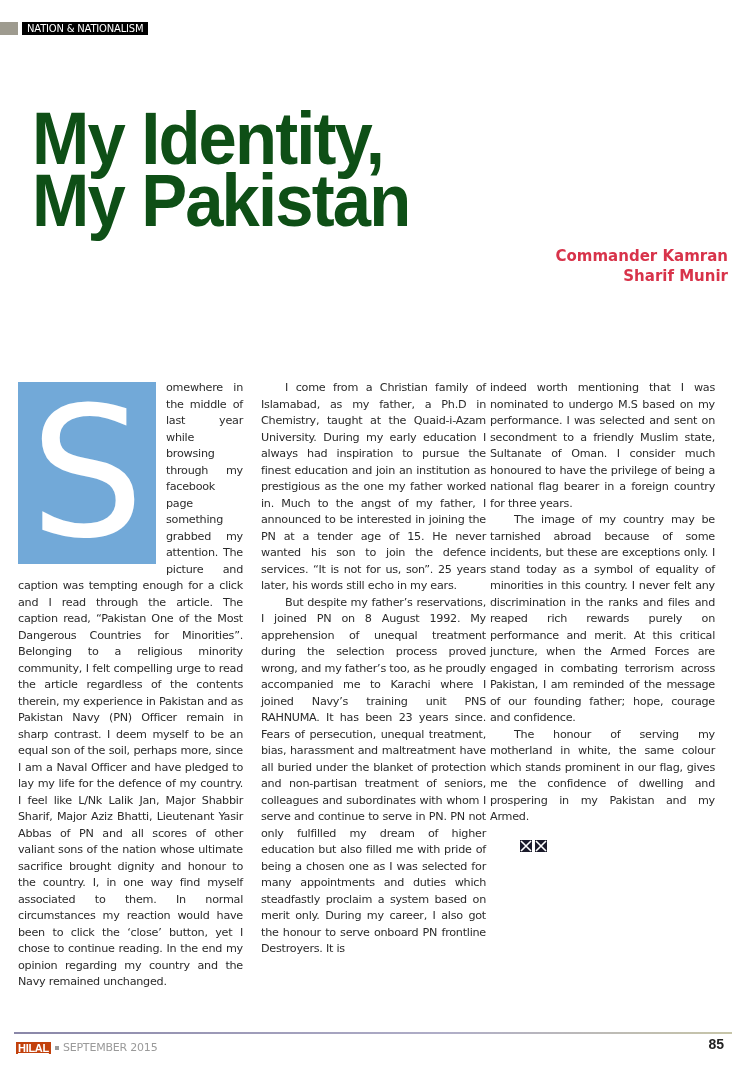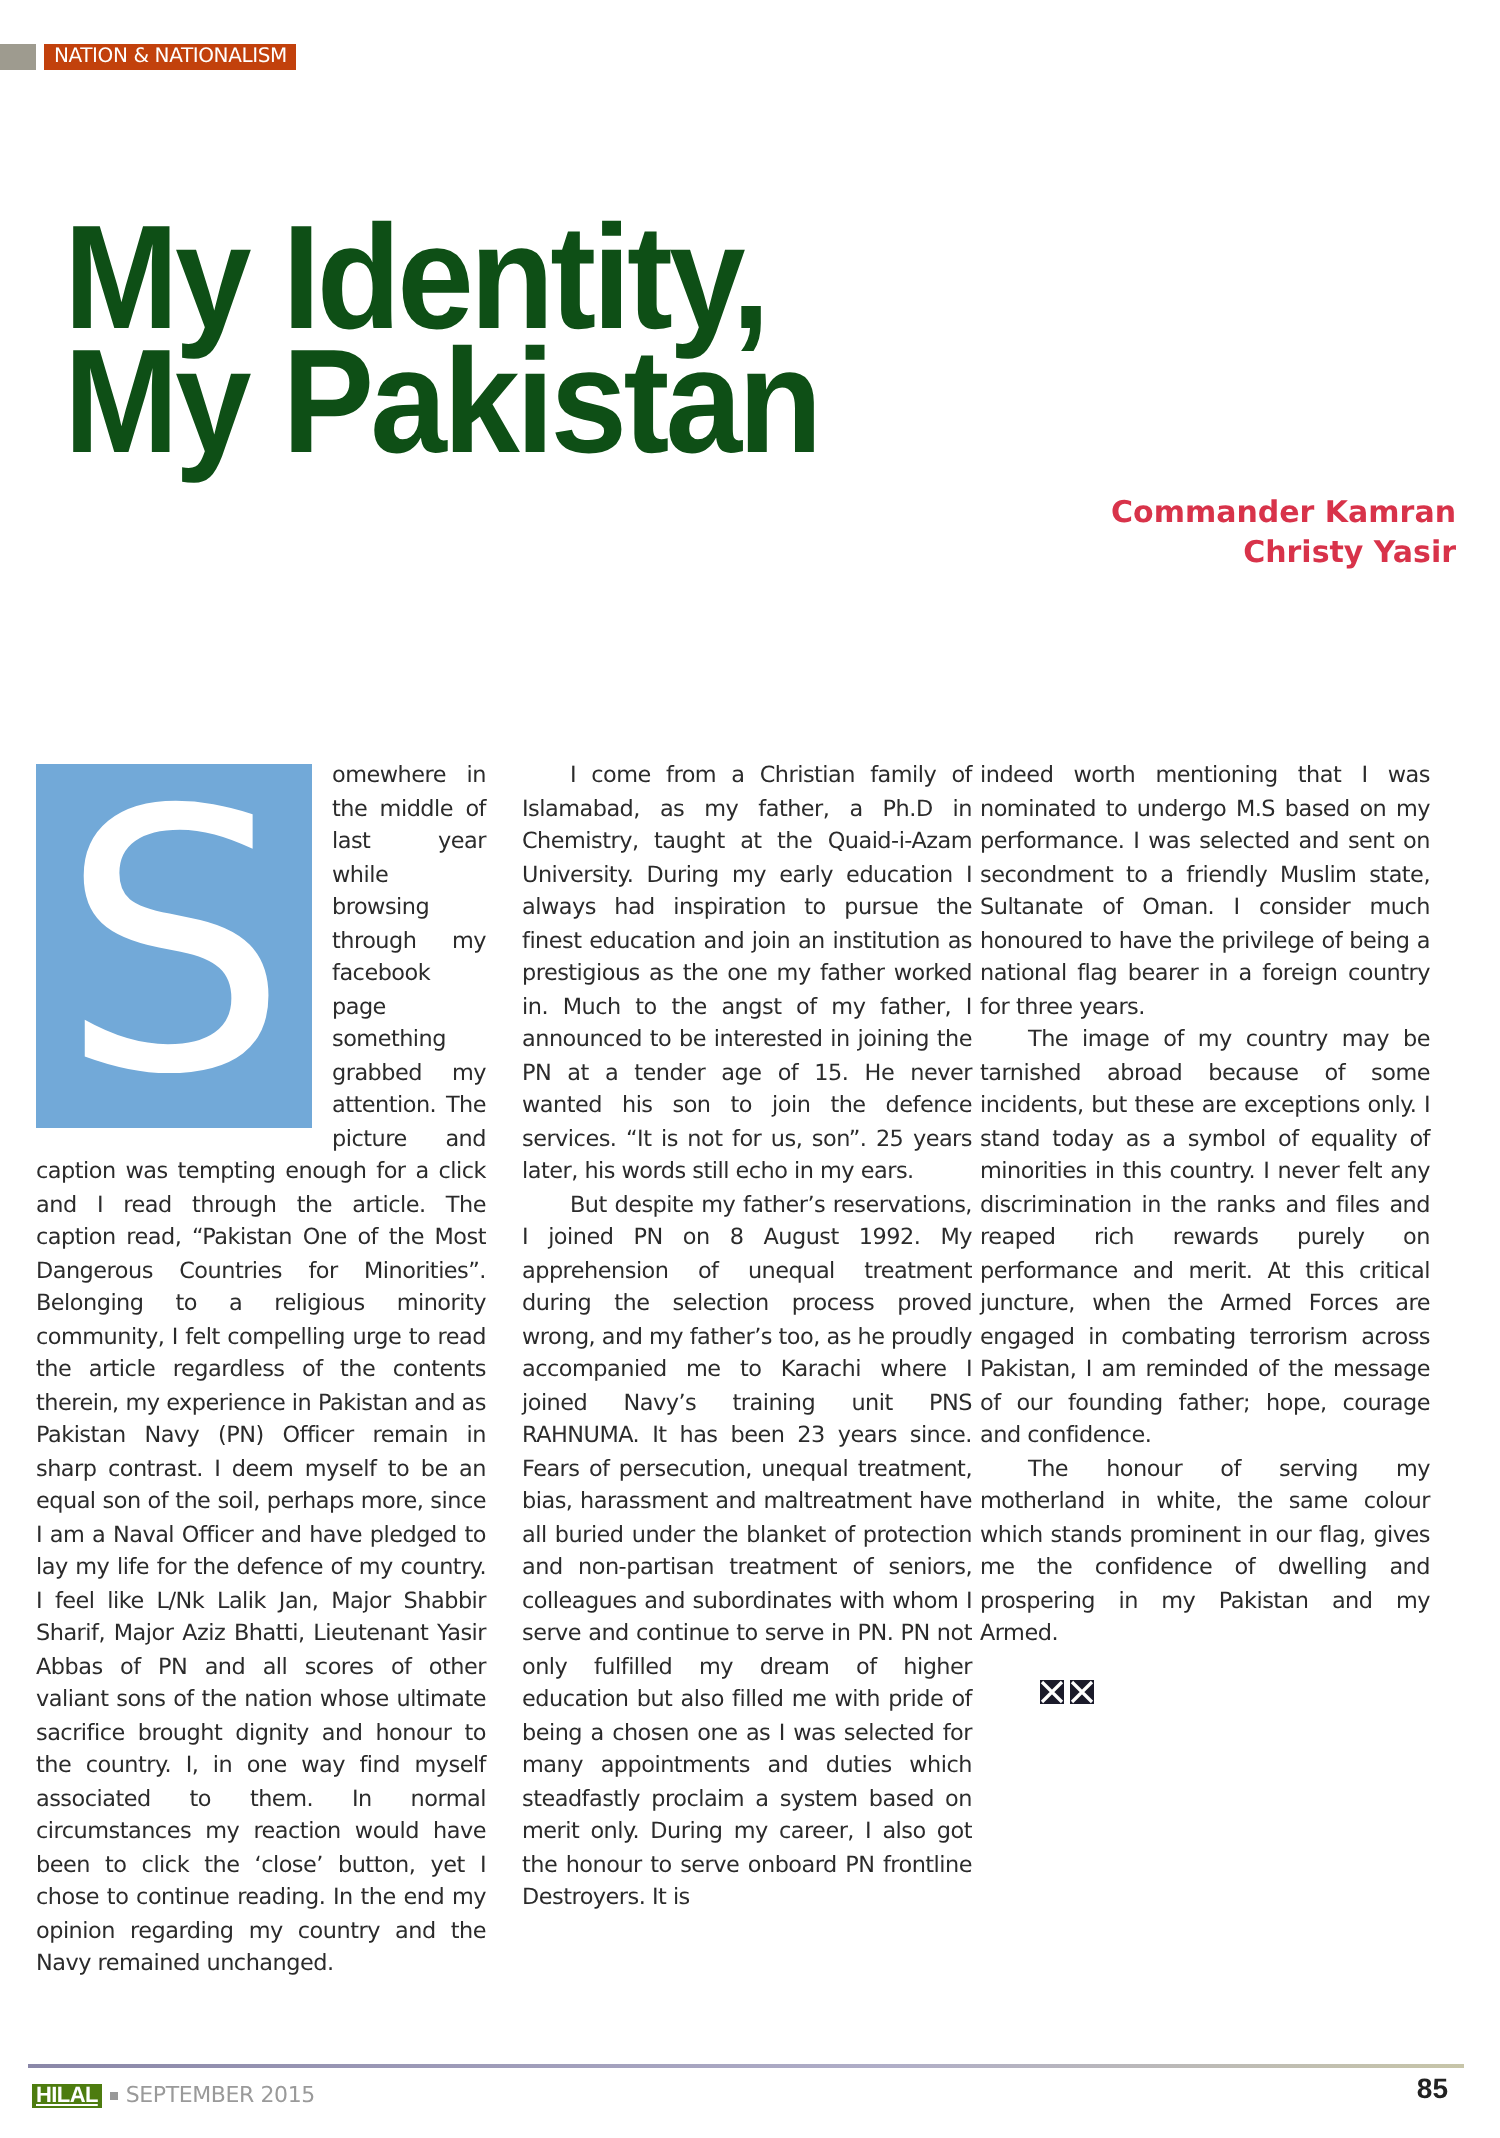--- a/index.html
+++ b/index.html
@@ -2,21 +2,21 @@
 <html><head>
   <meta charset="utf-8">
   <style>
     * { margin: 0; padding: 0; box-sizing: border-box; }
     html, body { width: 750px; height: 1069px; background: #ffffff; overflow: hidden; }
     body { position: relative; font-family: "DejaVu Sans", sans-serif; color: #2a2a2a; }
 
     .section-tag { position: absolute; top: 22px; left: 0; height: 13px; display: flex; align-items: stretch; }
     .section-tag .grey-block { width: 18px; background: #9e9b8f; }
     .section-tag .label {
-      margin-left: 4px; background: #c2410c; color: #ffffff;
+      margin-left: 4px; background: #000000; color: #ffffff;
       font-family: "DejaVu Sans", sans-serif; font-size: 10px; line-height: 13px;
       padding: 0 5px 0 5px; letter-spacing: -0.2px;
     }
 
     .title {
       position: absolute; left: 32px; top: 108px; width: 430px;
       font-family: "Liberation Sans", sans-serif; font-weight: bold;
       color: #0e4f16; font-size: 74px; line-height: 62px;
       letter-spacing: -2px; transform: scaleX(0.93); transform-origin: left top;
     }
@@ -55,21 +55,21 @@
       width: 12px; height: 12px; background: #1a1a2a; position: relative; display: inline-block;
     }
     .end-mark svg { position: absolute; left: 0; top: 0; }
 
     .footer-rule {
       position: absolute; left: 14px; right: 18px; top: 1032px; height: 2px;
       background: linear-gradient(90deg, #8a87a8, #b0aec8 60%, #c7c5a8);
     }
     .footer-left { position: absolute; left: 16px; top: 1041px; display: flex; align-items: center; }
     .footer-logo {
-      background: #4d7c0f; color: #ffffff; font-family: "Liberation Sans", sans-serif;
+      background: #c2410c; color: #ffffff; font-family: "Liberation Sans", sans-serif;
       font-weight: bold; font-size: 11px; line-height: 12px; padding: 0 2px; letter-spacing: -0.3px; text-decoration: underline;
     }
     .footer-sep { width: 4px; height: 4px; background: #999; margin: 0 4px 0 4px; }
     .footer-date {
       font-family: "DejaVu Sans", sans-serif; font-size: 11px; color: #9a9a9a; letter-spacing: -0.2px;
     }
     .page-number {
       position: absolute; right: 26px; top: 1036px;
       font-family: "Liberation Sans", sans-serif; font-weight: bold; font-size: 14px; color: #222; text-align: right;
     }
@@ -82,21 +82,21 @@
   <div class="label">NATION &amp; NATIONALISM</div>
 </div>
 
 <h1 class="title">
   <span>My Identity,</span>
   <span>My Pakistan</span>
 </h1>
 
 <div class="byline">
   <span>Commander Kamran</span>
-  <span>Christy Yasir</span>
+  <span>Sharif Munir</span>
 </div>
 
 <div class="columns">
   <div class="col col1">
     <div class="dropcap">
       <span>S</span>
     </div>
     <p>omewhere in the middle of last year while browsing through my facebook page something grabbed my attention. The picture and caption was tempting enough for a click and I read through the article. The caption read, “Pakistan One of the Most Dangerous Countries for Minorities”. Belonging to a religious minority community, I felt compelling urge to read the article regardless of the contents therein, my experience in Pakistan and as Pakistan Navy (PN) Officer remain in sharp contrast. I deem myself to be an equal son of the soil, perhaps more, since I am a Naval Officer and have pledged to lay my life for the defence of my country. I feel like L/Nk Lalik Jan, Major Shabbir Sharif, Major Aziz Bhatti, Lieutenant Yasir Abbas of PN and all scores of other valiant sons of the nation whose ultimate sacrifice brought dignity and honour to the country. I, in one way find myself associated to them. In normal circumstances my reaction would have been to click the ‘close’ button, yet I chose to continue reading. In the end my opinion regarding my country and the Navy remained unchanged.</p>
   </div>
 

